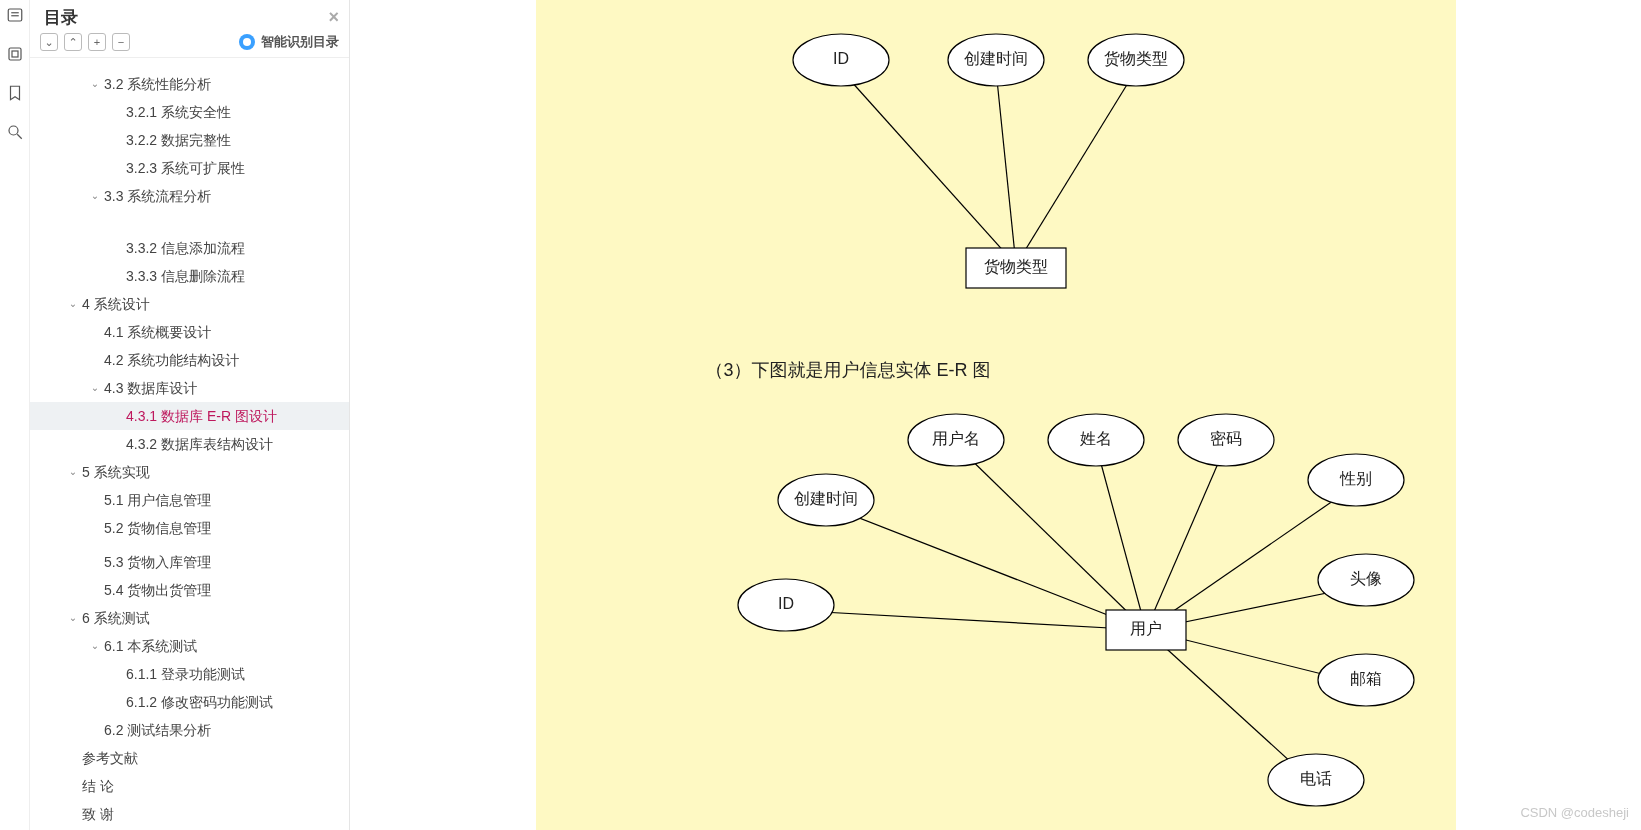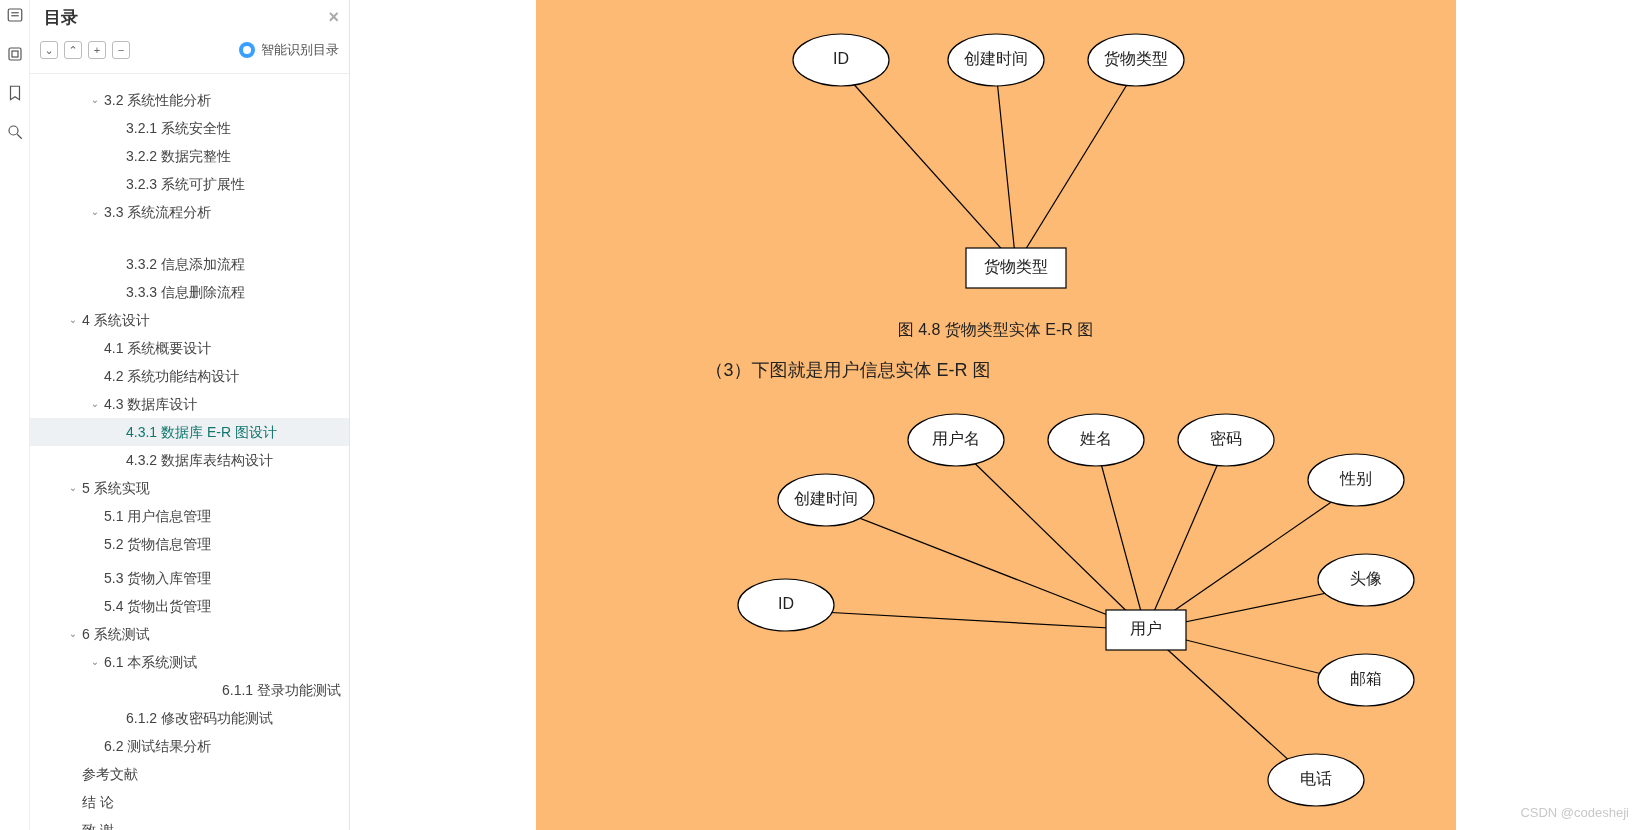--- a/index.html
+++ b/index.html
@@ -17,71 +17,71 @@
   .left-rail {
     position: absolute; left: 0; top: 0; width: 30px; height: 100%;
     display: flex; flex-direction: column; align-items: center;
     padding-top: 6px; gap: 18px;
     border-right: 1px solid #eee;
   }
   .left-rail svg { width: 18px; height: 18px; stroke: #555; fill: none; stroke-width: 1.6; }
   .toc-panel {
     position: absolute; left: 30px; top: 0; width: 320px; height: 100%;
     border-right: 1px solid #e5e5e5;
-    display: flex; flex-direction: column; gap: 8px;
+    display: flex; flex-direction: column;
   }
   .toc-header {
     padding: 6px 10px 4px 14px;
     display: flex; align-items: center; justify-content: space-between;
     font-size: 17px; font-weight: 600; color: #333;
   }
   .toc-close { color: #aaa; font-size: 18px; cursor: pointer; }
   .toc-tools {
     padding: 0 10px 6px 10px;
     display: flex; align-items: center; justify-content: space-between;
   }
   .toc-tool-left { display: flex; gap: 6px; }
   .toc-tool-btn {
     width: 18px; height: 18px; border: 1px solid #bbb; border-radius: 3px;
     display: flex; align-items: center; justify-content: center;
     font-size: 11px; color: #666; cursor: pointer;
   }
-  .toc-ai { display: flex; align-items: center; gap: 6px; font-size: 13px; color: #555; }
+  .toc-ai { display: flex; align-items: center; gap: 6px; font-size: 13px; color: #555; font-weight: bold; }
   .toc-ai-dot { width: 16px; height: 16px; border-radius: 50%; background: #3aa0ff; position: relative; }
   .toc-ai-dot::after { content:""; position:absolute; inset:4px; background:#fff; border-radius:50%; }
   .toc-body {
     flex: 1; overflow-y: auto; padding: 4px 0 10px 0;
     border-top: 1px solid #eee;
     scrollbar-width: thin;
   }
   .toc-body::-webkit-scrollbar { width: 8px; }
   .toc-body::-webkit-scrollbar-thumb { background:#ccc; border-radius:4px; }
   .toc-item {
     display: flex; align-items: center;
     padding: 4px 8px 4px 0;
     line-height: 20px;
     font-size: 14px; color: #444;
     cursor: pointer;
     position: relative;
   }
-  .toc-item.selected { background: #eef1f3; color: #0f766e; align-items: center; }
+  .toc-item.selected { background: #eef1f3; color: #be185d; align-items: center; }
   .toc-chevron {
     width: 14px; display:inline-flex; justify-content:center; color:#888; font-size:10px;
     margin-right: 2px;
   }
   .toc-label { white-space: nowrap; overflow: hidden; text-overflow: ellipsis; }
   .content {
     position: absolute; left: 350px; top: 0; right: 0; bottom: 0;
     overflow: hidden;
   }
   .doc-page {
     position: relative;
     margin: 0 auto;
     width: 920px; height: 100%;
-    background: #fdba74;
+    background: #fef9c3;
   }
   .er-svg { position: absolute; }
   .er1 { left: 230px; top: 10px; width: 500px; height: 290px; }
   .er2 { left: 120px; top: 395px; width: 800px; height: 420px; }
   .ellipse-text, .rect-text { font-size: 16px; fill:#222; dominant-baseline: middle; text-anchor: middle; }
   .rect-shape { fill:#fff; stroke:#000; stroke-width:1.2; }
   .ellipse-shape { fill:#fff; stroke:#000; stroke-width:1.2; }
   .line-shape { stroke:#000; stroke-width:1.2; }
   .caption {
     position: absolute; width: 100%; text-align: center;
@@ -212,21 +212,21 @@
         <span class="toc-label">5.4 货物出货管理</span>
       </div>
       <div class="toc-item" style="padding-left: 52px;">
         <span class="toc-chevron" style="margin-left: -16px;">⌄</span>
         <span class="toc-label">6 系统测试</span>
       </div>
       <div class="toc-item" style="padding-left: 74px;">
         <span class="toc-chevron" style="margin-left: -16px;">⌄</span>
         <span class="toc-label">6.1 本系统测试</span>
       </div>
-      <div class="toc-item" style="padding-left: 96px; justify-content: flex-end;">
+      <div class="toc-item" style="padding-left: 96px;">
         <span class="toc-chevron" style="margin-left: -16px;"></span>
         <span class="toc-label">6.1.1 登录功能测试</span>
       </div>
       <div class="toc-item" style="padding-left: 96px;">
         <span class="toc-chevron" style="margin-left: -16px;"></span>
         <span class="toc-label">6.1.2 修改密码功能测试</span>
       </div>
       <div class="toc-item" style="padding-left: 74px;">
         <span class="toc-chevron" style="margin-left: -16px;"></span>
         <span class="toc-label">6.2 测试结果分析</span>
@@ -256,21 +256,20 @@
       <ellipse class="ellipse-shape" cx="75" cy="50" rx="48" ry="26"></ellipse>
       <text class="ellipse-text" x="75" y="50">ID</text>
       <ellipse class="ellipse-shape" cx="230" cy="50" rx="48" ry="26"></ellipse>
       <text class="ellipse-text" x="230" y="50">创建时间</text>
       <ellipse class="ellipse-shape" cx="370" cy="50" rx="48" ry="26"></ellipse>
       <text class="ellipse-text" x="370" y="50">货物类型</text>
       <rect class="rect-shape" x="200" y="238" width="100" height="40"></rect>
       <text class="rect-text" x="250" y="258">货物类型</text>
     </svg>
 
-    <div class="caption caption-1">图 4.8  货物类型实体 E-R 图</div>
     <div class="para para-1">（3）下图就是用户信息实体 E-R 图</div>
 
     <svg class="er-svg er2" viewBox="0 0 800 420">
 
       <line class="line-shape" x1="300" y1="50" x2="490" y2="235"></line>
       <line class="line-shape" x1="440" y1="50" x2="490" y2="235"></line>
       <line class="line-shape" x1="570" y1="50" x2="490" y2="235"></line>
       <line class="line-shape" x1="700" y1="90" x2="490" y2="235"></line>
       <line class="line-shape" x1="170" y1="110" x2="490" y2="235"></line>
       <line class="line-shape" x1="710" y1="190" x2="490" y2="235"></line>

